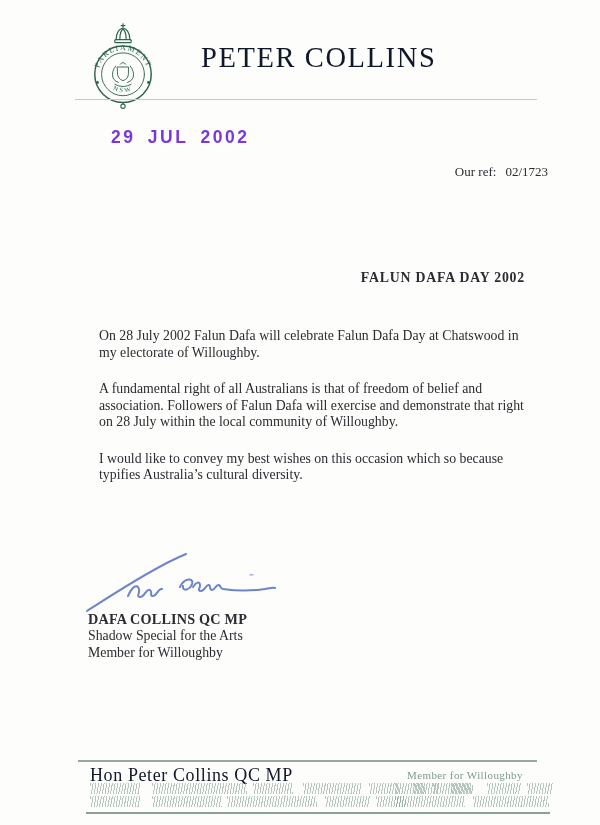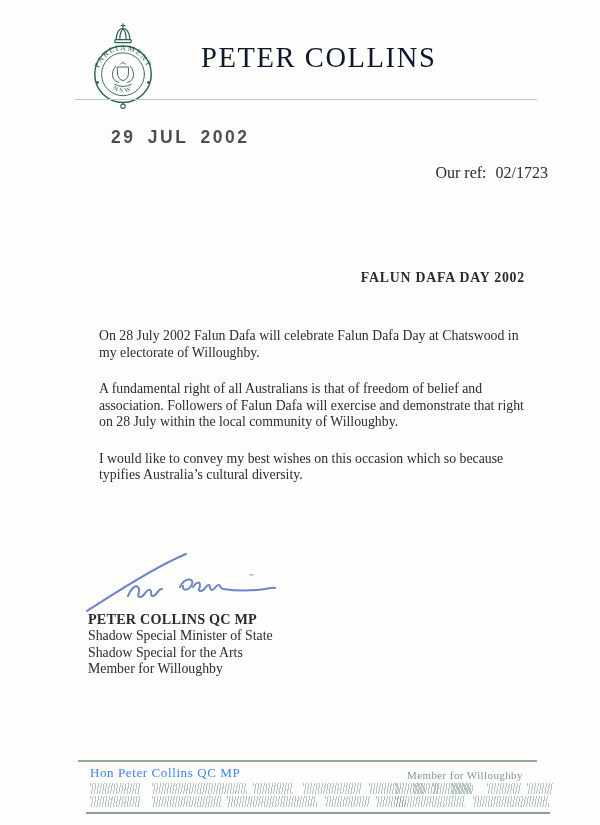--- a/index.html
+++ b/index.html
@@ -23,25 +23,25 @@
   .header-rule{
     position:absolute;left:75px;top:99px;width:462px;height:1.4px;
     background:linear-gradient(to bottom,#aebcb3,#cfd8d2);
   }
   
   .stamp{
     position:absolute;left:111px;top:127px;
     font-family:"Liberation Sans","DejaVu Sans",sans-serif;
     font-weight:bold;font-size:17.5px;
     letter-spacing:2.5px;word-spacing:5px;
-    color:#404040;opacity:.92;white-space:nowrap;
+    color:#6d28d9;opacity:.92;white-space:nowrap;
   }
   .ourref{
     position:absolute;right:52px;top:164px;
-    font-size:16px;white-space:nowrap;margin-left:48px;
+    font-size:13px;white-space:nowrap;margin-left:48px;
   }
   .ourref .val{margin-left:9px;}
   
   .letter-title{
     position:absolute;left:88px;top:270px;width:437px;
     text-align:right;font-weight:bold;font-size:13.8px;letter-spacing:.8px;
   }
   .letter-body{
     position:absolute;left:88px;top:328px;width:437px;
     font-size:13.8px;line-height:16.5px;
@@ -53,21 +53,21 @@
     position:absolute;left:88px;top:611px;
     font-size:13.8px;line-height:16.4px;
   }
   .signoff .name{font-weight:bold;font-size:14.2px;margin-bottom:1px;letter-spacing:.2px;}
   
   .footer-rule{position:absolute;height:1.6px;background:#93aa9c;}
   .footer-rule.top{left:78px;top:760px;width:459px;}
   .footer-rule.bottom{left:86px;top:812px;width:464px;background:#8aa294;}
   .footer-left{
     position:absolute;left:90px;top:765px;
-    font-size:13px;letter-spacing:.6px;color:#3b82f6;white-space:nowrap;
+    font-size:18px;letter-spacing:.6px;color:#0f172a;white-space:nowrap;
   }
   .footer-right{
     position:absolute;left:407px;top:769px;
     font-size:11px;letter-spacing:.4px;color:#7c9c8c;white-space:nowrap;
   }
   .blur-row{
     position:absolute;height:11px;display:flex;
     filter:blur(.35px);
   }
   .blur-row span{
@@ -145,22 +145,21 @@
       <path d="M46,43
                c4,-9 9,-13 11,-7 c1,4 -3,8 1,8 c5,0 6,-9 10,-7 c3,2 -1,6 3,6 c4,0 5,-8 9,-7
                M98,34 c4,-9 14,-10 12,-3 c-2,6 -10,8 -9,2
                m10,1 c3,-5 7,-6 7,-2 c0,4 -3,6 1,6 c4,0 5,-7 8,-6 c2,1 0,5 3,5 c3,0 4,-6 7,-5
                c2,1 1,4 4,4 c7,1 22,3 42,0 c5,-1 8,-2 10,-1"></path>
       <path d="M168,22 q2,-1 3,0" stroke-width="1.4" opacity=".6"></path>
     </g>
   </svg>
 
   <div class="signoff">
-    <div class="name">PETER COLLINS QC MP</div>
-    <div>Shadow Special Minister of State</div>
+    <div class="name">DAFA COLLINS QC MP</div>
     <div>Shadow Special for the Arts</div>
     <div>Member for Willoughby</div>
   </div>
 
   <div class="footer-rule top"></div>
   <div class="footer-left">Hon Peter Collins QC MP</div>
   <div class="footer-right">Member for Willoughby</div>
 
   <div class="blur-row" style="left:90px;top:783px;">
     <span style="width:50px;margin-right:12px;"></span>

